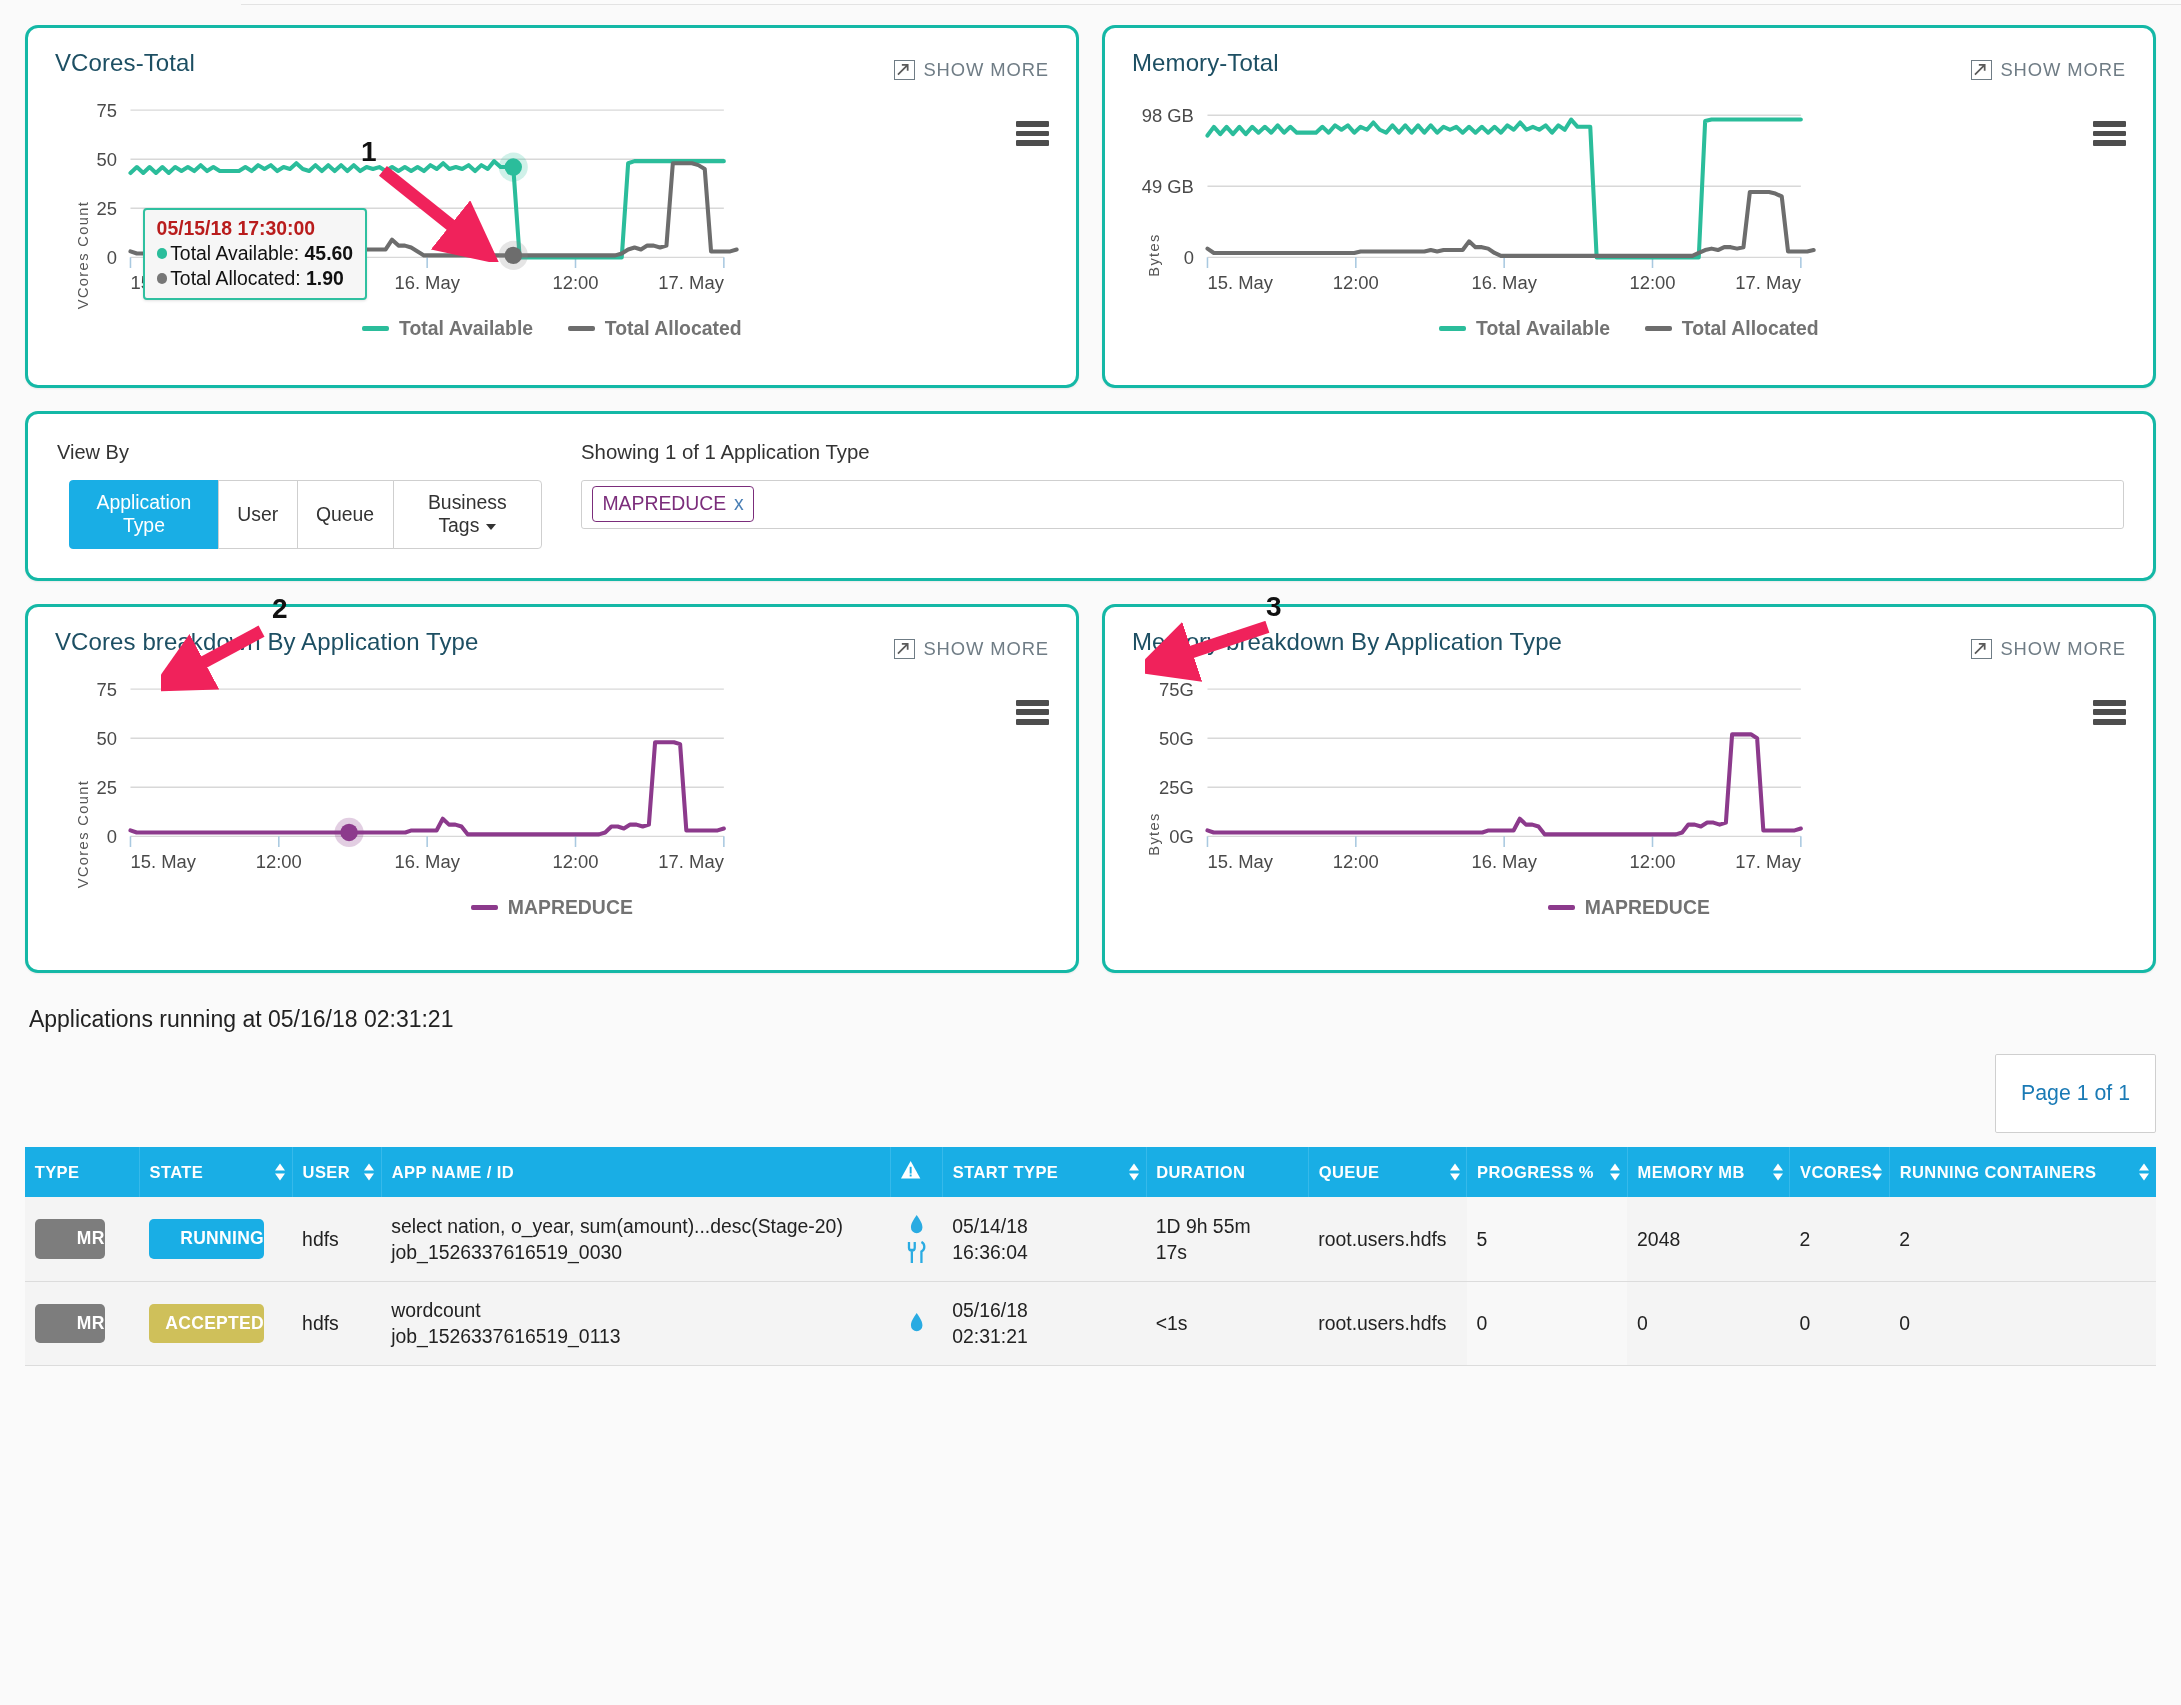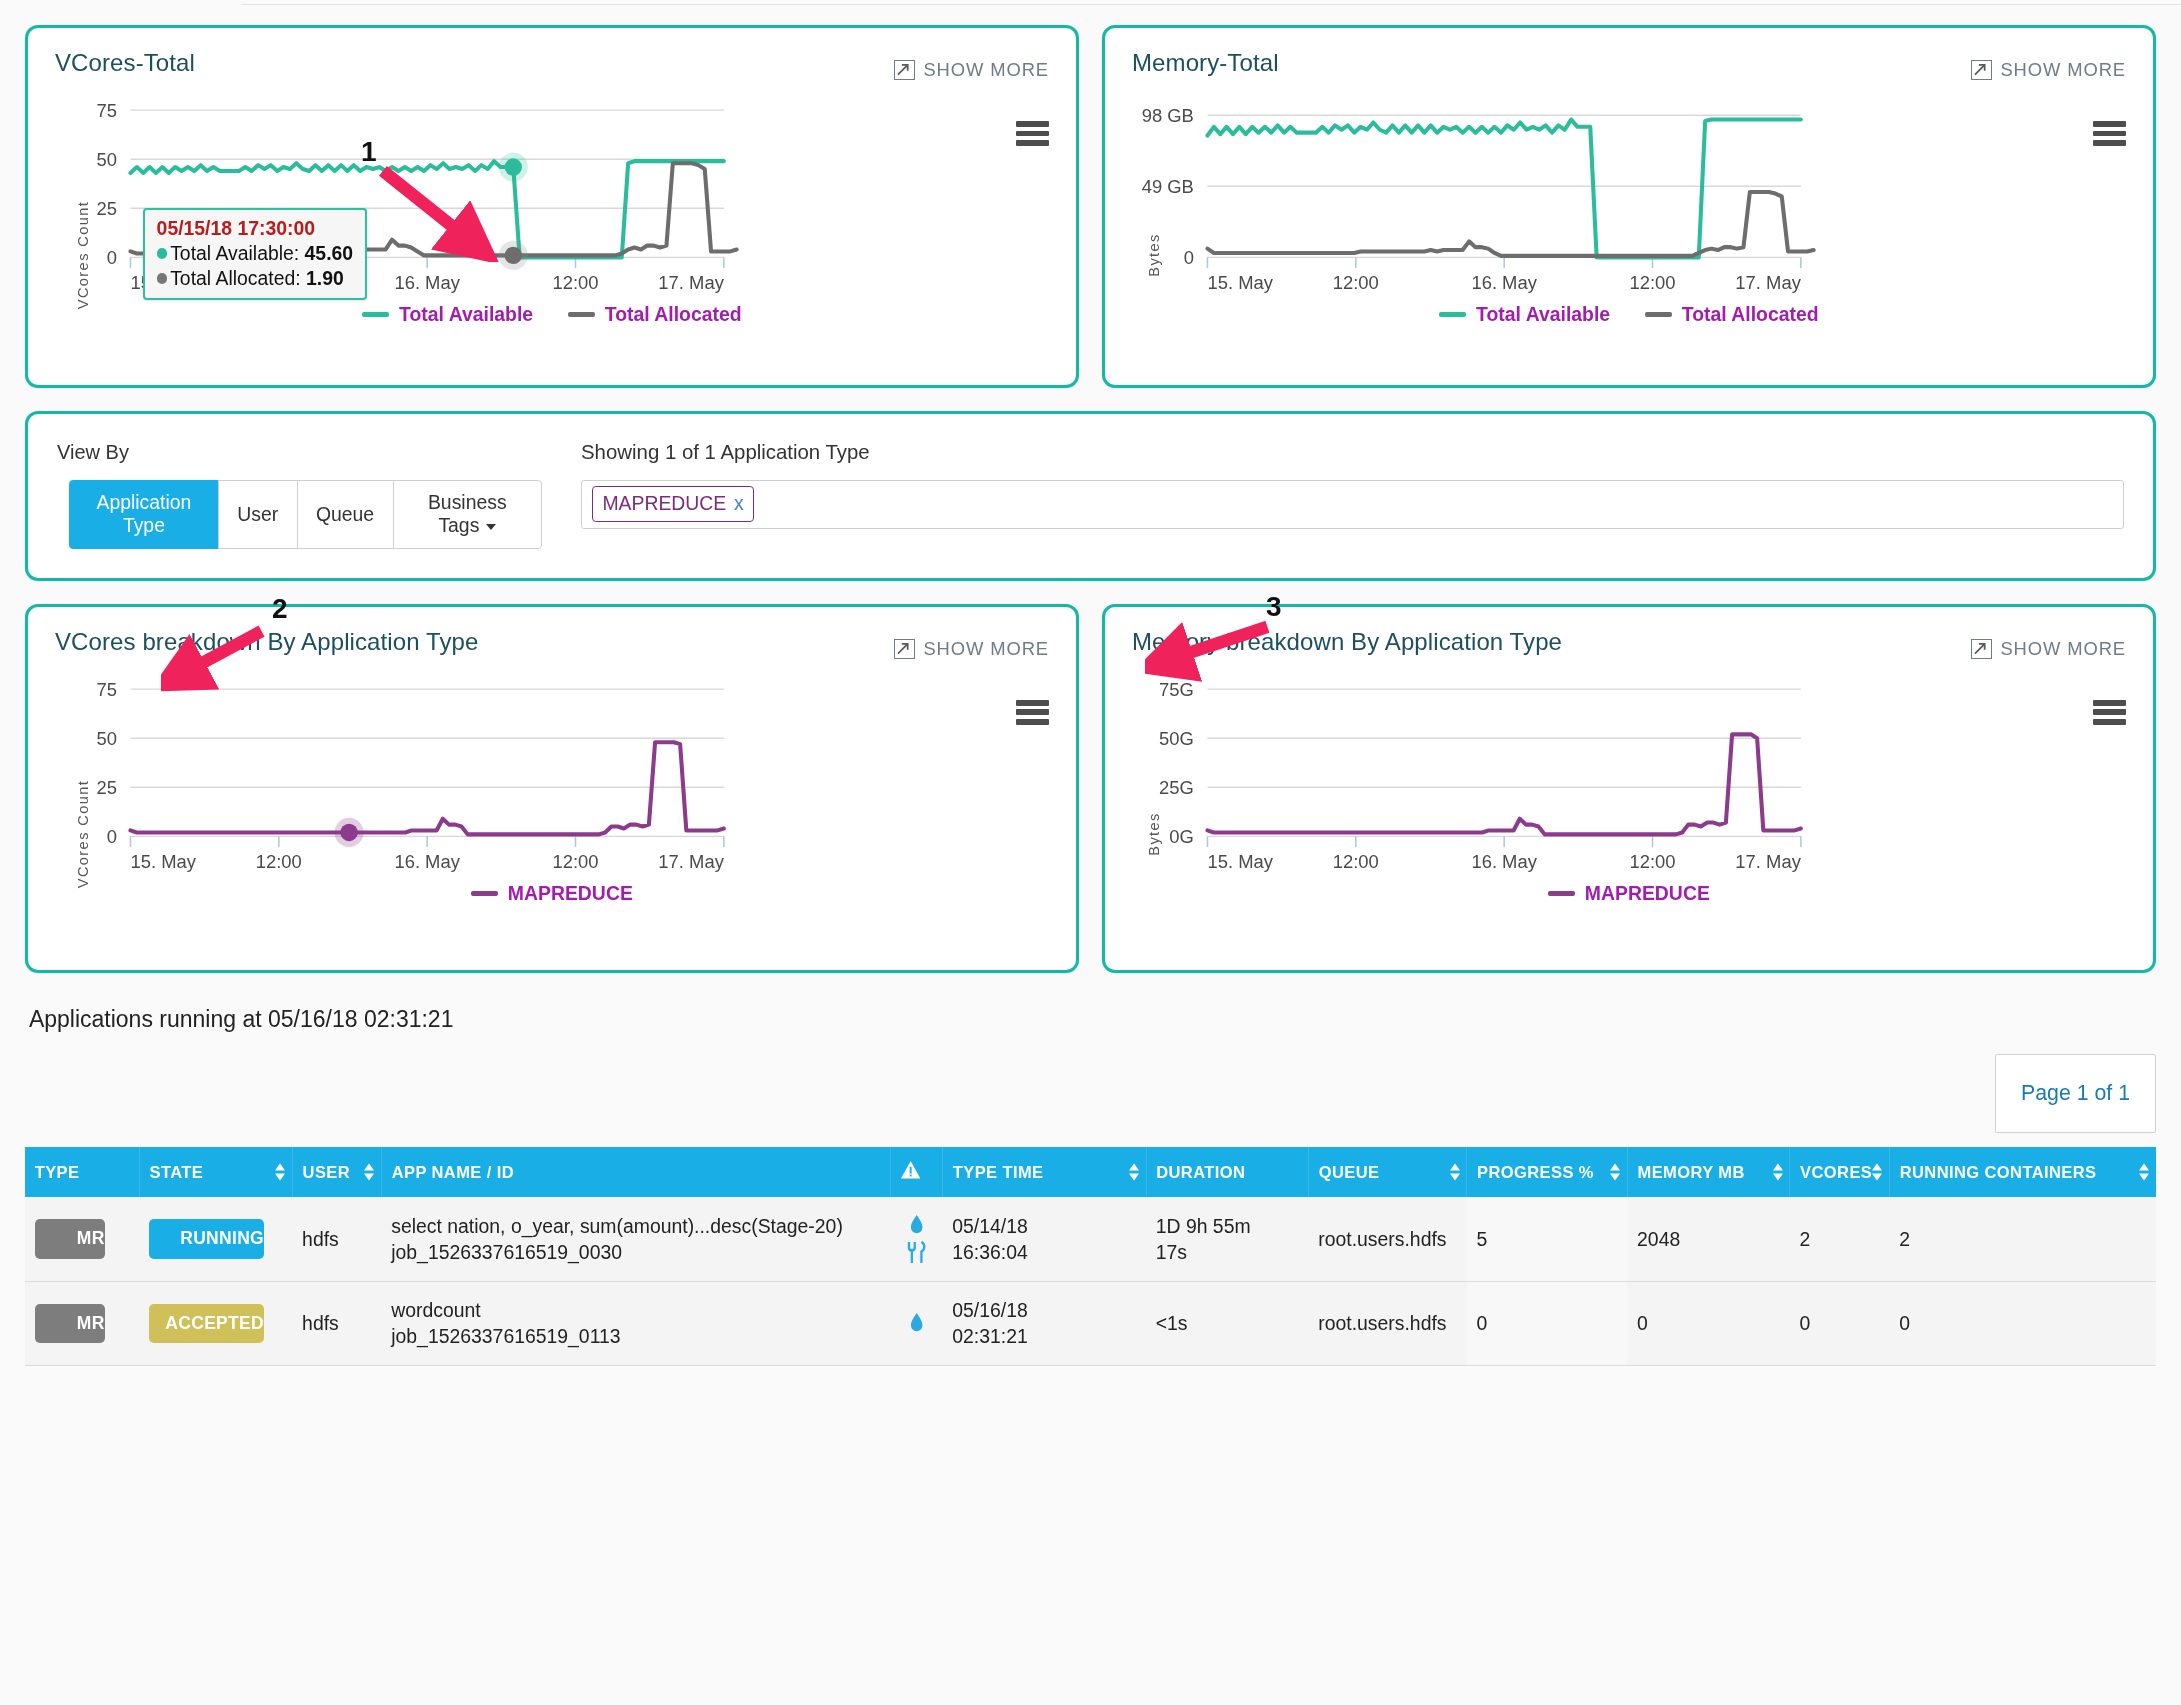--- a/index.html
+++ b/index.html
@@ -47,21 +47,21 @@
 
   
   .chart-wrap { position:relative; }
   .chart-svg { display:block; }
   .axis-label-y {
     position:absolute; font-size:14.6px; color:#555; letter-spacing:1.4px;
     transform-origin: center; transform: rotate(-90deg); white-space:nowrap;
   }
   .legend {
     display:flex; justify-content:center; gap:35px; align-items:center;
-    font-size:19.4px; color:#a21caf; font-weight:700; margin-top:3px;
+    font-size:19.4px; color:#737373; font-weight:700; margin-top:17px;
   }
   .legend-item { display:flex; align-items:center; gap:9.7px; cursor:pointer; }
   .legend-dash { width:27px; height:4.9px; border-radius:1.9px; display:block; }
 
   
   .tick { font-size:19px; fill:#4a4a4a; font-family:"Liberation Sans",sans-serif; }
 
   
   .tooltip {
     position:absolute; background:#f6f6f6; border:2.9px solid #2fc0a0;
@@ -456,21 +456,21 @@
               <b class="dn"></b>
             </span></th>
         <th><span>APP NAME / ID</span></th>
         <th>
           <svg width="21.3" height="19.4" viewBox="0 0 22 20">
               <path d="M11 1 L21 19 L1 19 Z" fill="#fff"></path>
               <rect x="10" y="7" width="2" height="7" fill="#19aee5"></rect>
               <rect x="10" y="15" width="2" height="2" fill="#19aee5"></rect>
             </svg>
         </th>
-        <th><span>TYPE TIME</span><span class="sort-ar">
+        <th><span>START TYPE</span><span class="sort-ar">
               <b class="up"></b>
               <b class="dn"></b>
             </span></th>
         <th><span>DURATION</span></th>
         <th><span>QUEUE</span><span class="sort-ar">
               <b class="up"></b>
               <b class="dn"></b>
             </span></th>
         <th><span>PROGRESS %</span><span class="sort-ar">
               <b class="up"></b>

